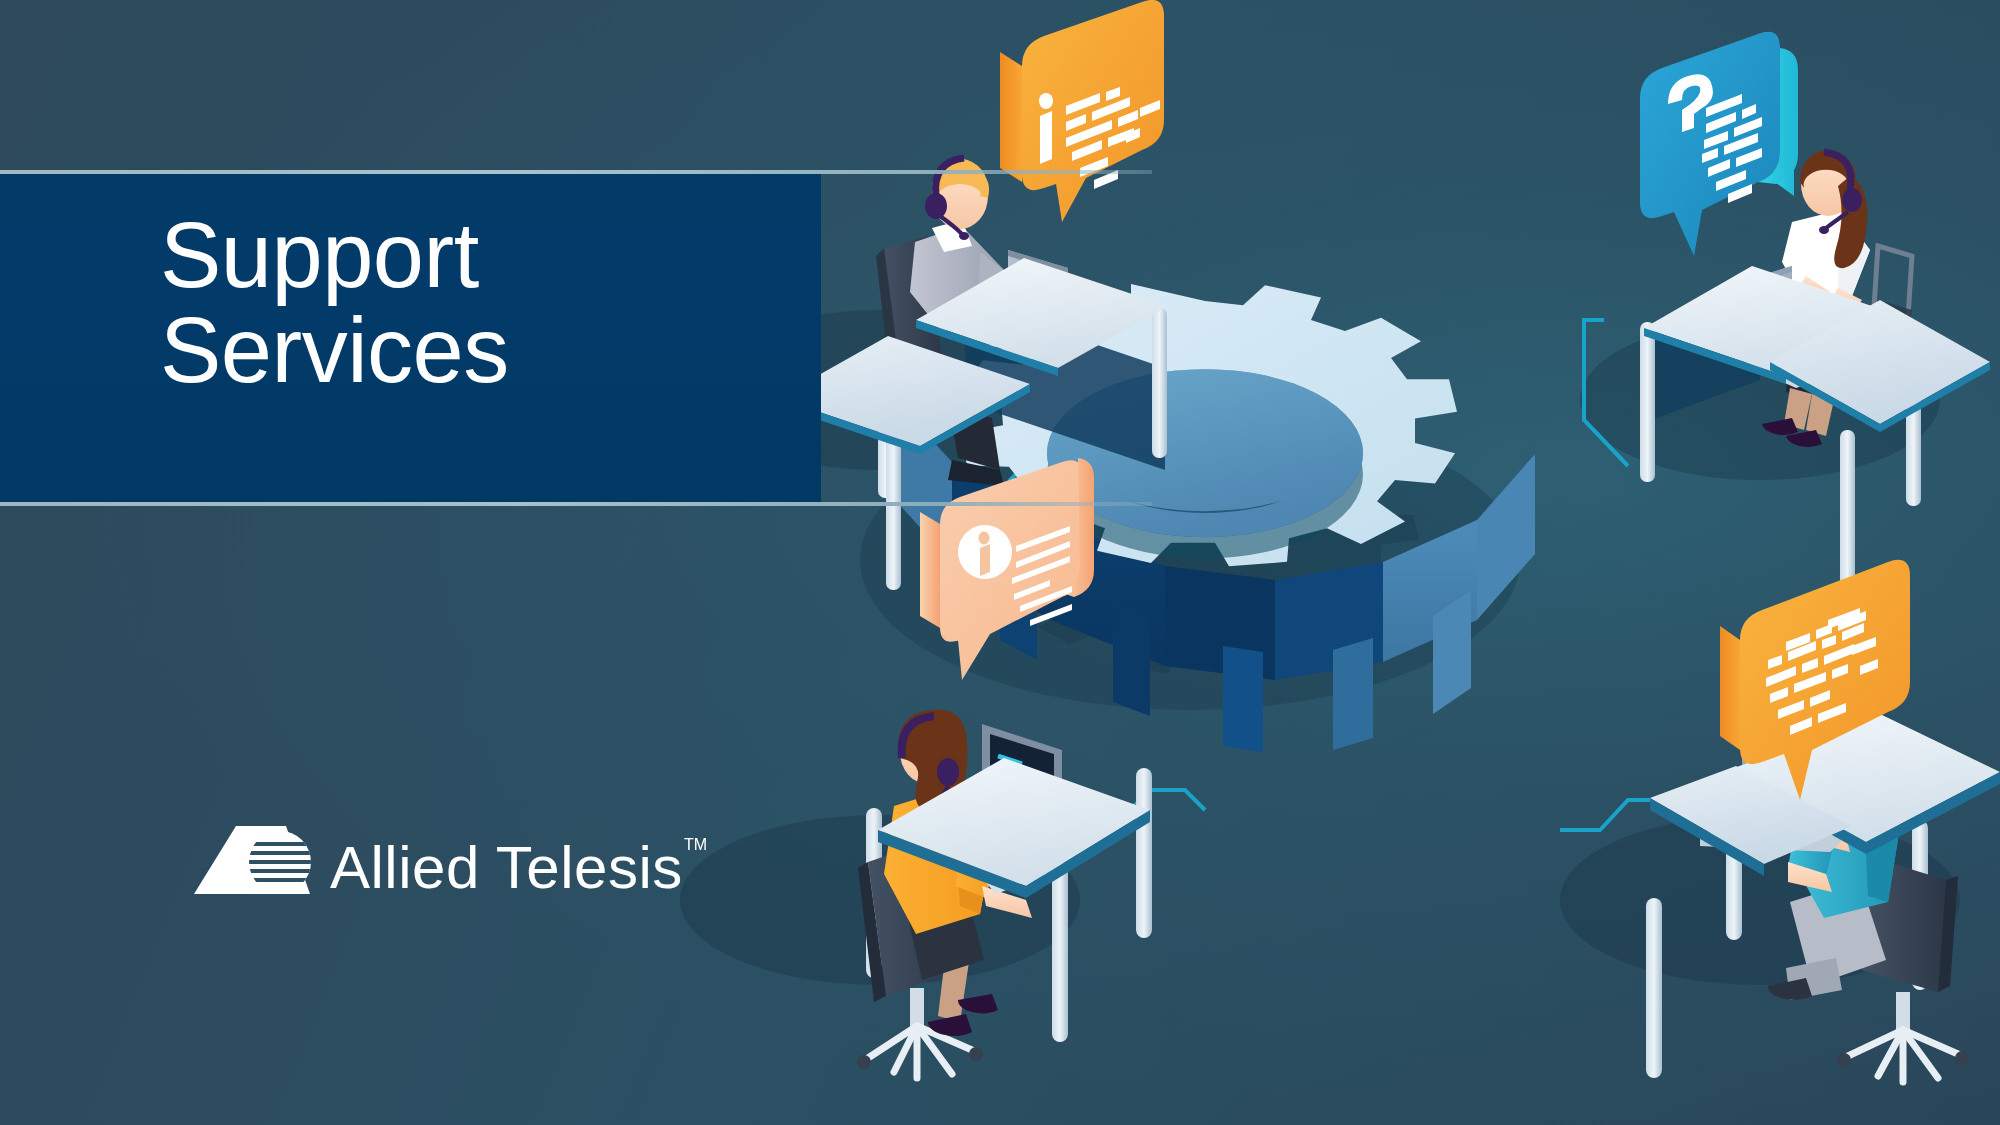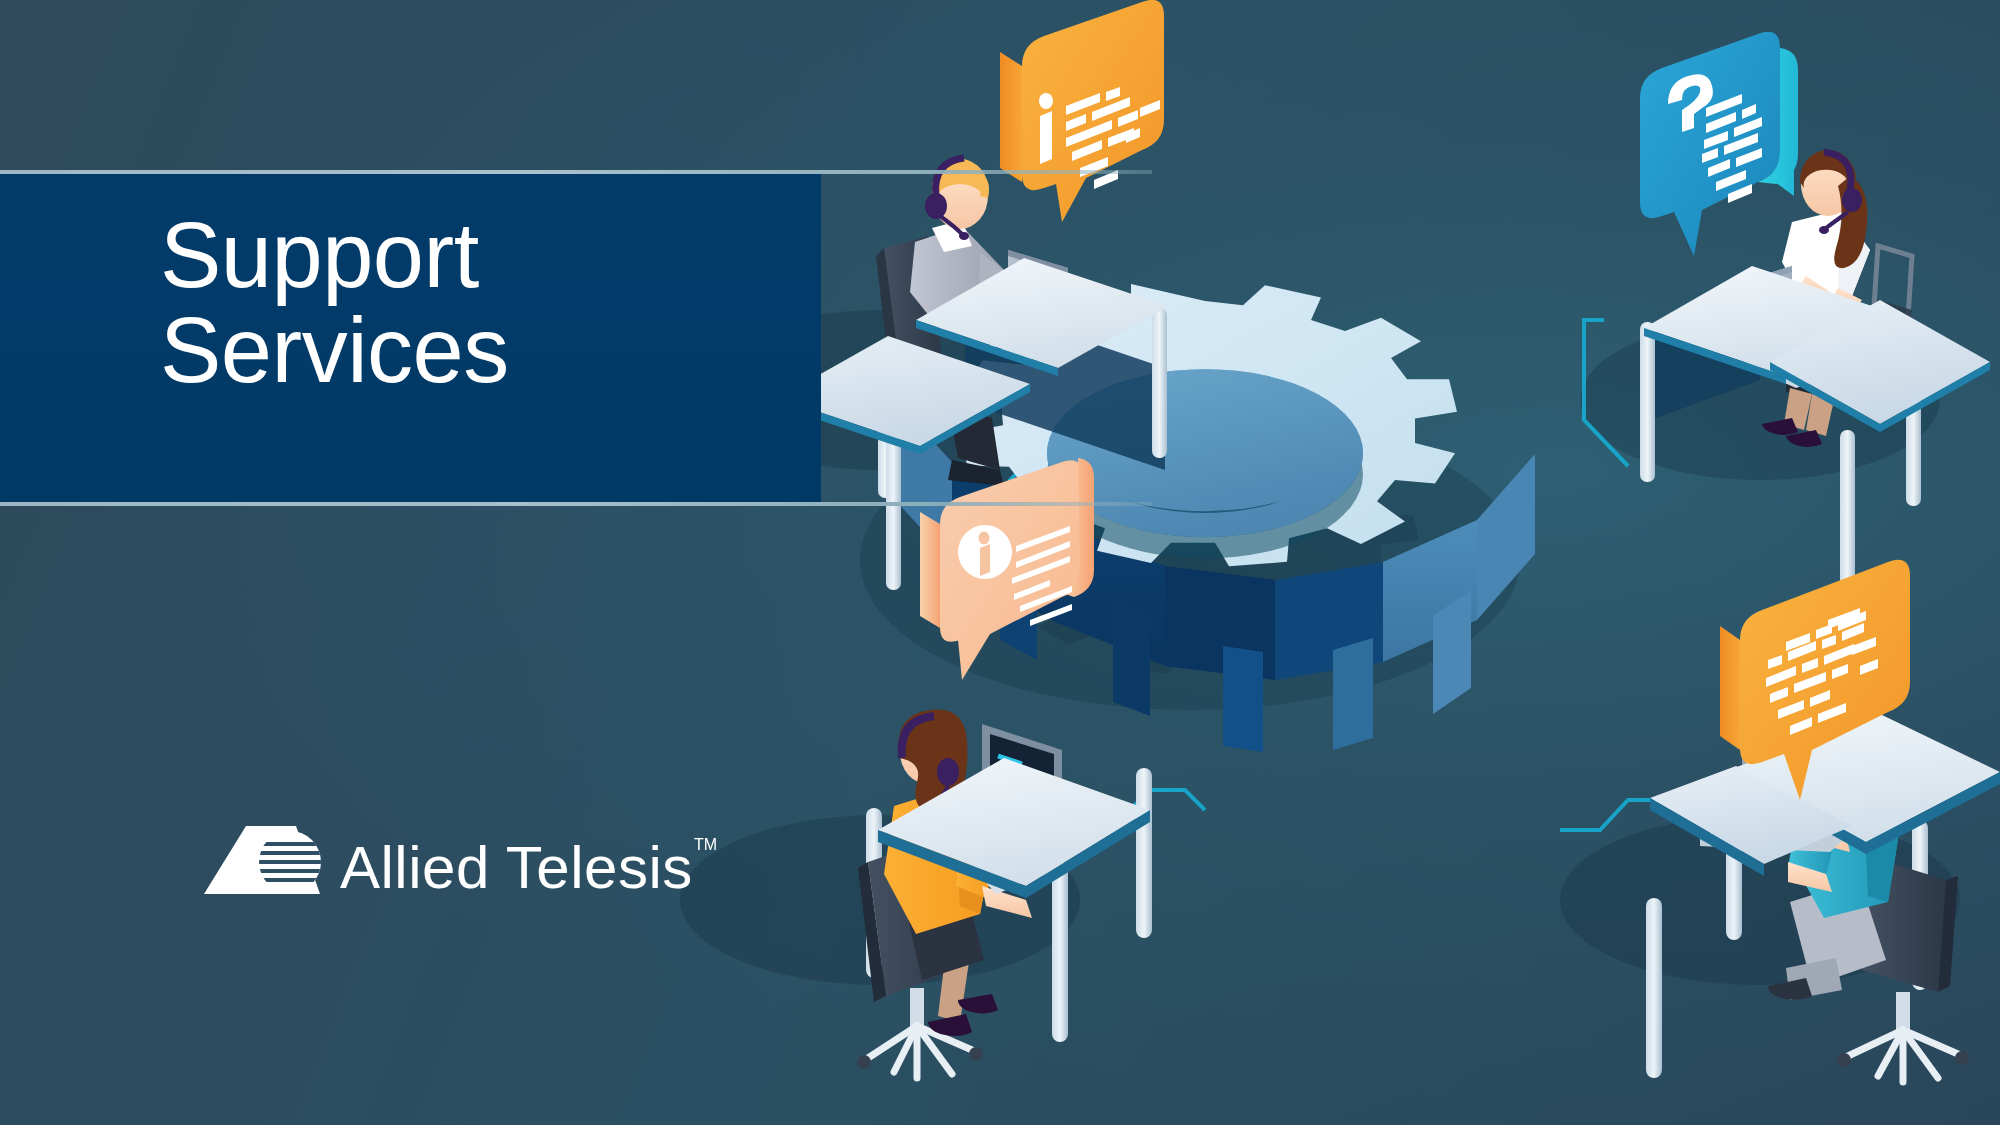--- a/index.html
+++ b/index.html
@@ -26,21 +26,21 @@
     position:absolute;left:0;top:502px;width:1152px;height:4px;
     background:linear-gradient(90deg,#9cb7c3 0%,#a6c0cb 45%,#8cadba 80%,rgba(150,180,192,.3) 100%);
   }
   #title-text{
     position:absolute;left:160px;top:208px;width:640px;
     color:#ffffff;font-weight:300;font-size:92px;line-height:1.03;
     letter-spacing:-0.5px;white-space:pre-line;
   }
 
   
-  #logo{position:absolute;left:144px;top:818px;width:600px;height:120px;}
+  #logo{position:absolute;left:134px;top:818px;width:600px;height:120px;}
   #logo svg{display:block;}
 
   
   .scene{position:absolute;left:0;top:0;width:2000px;height:1125px;pointer-events:none;}
   .scene svg{position:absolute;left:0;top:0;}
 </style>
 </head>
 <body>
 
 <div id="stage">

